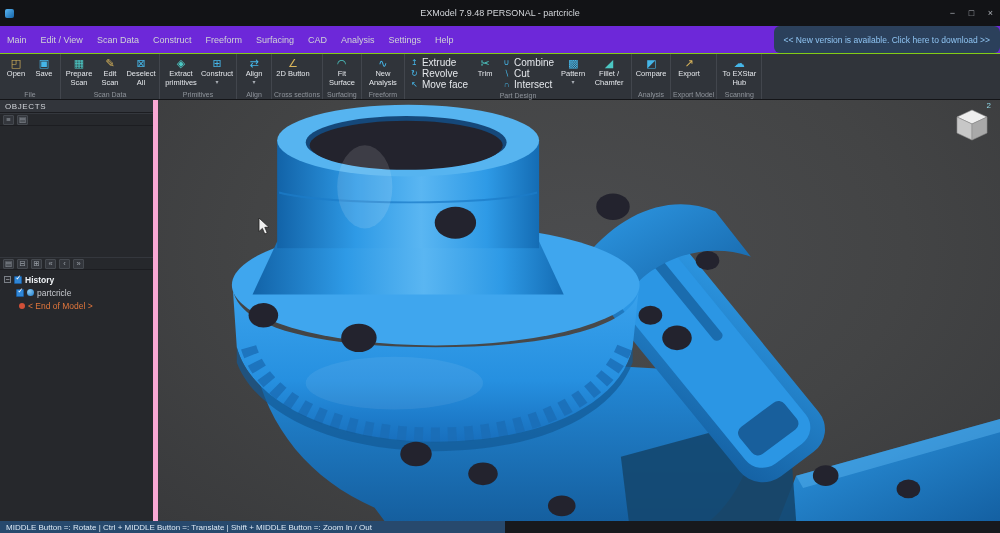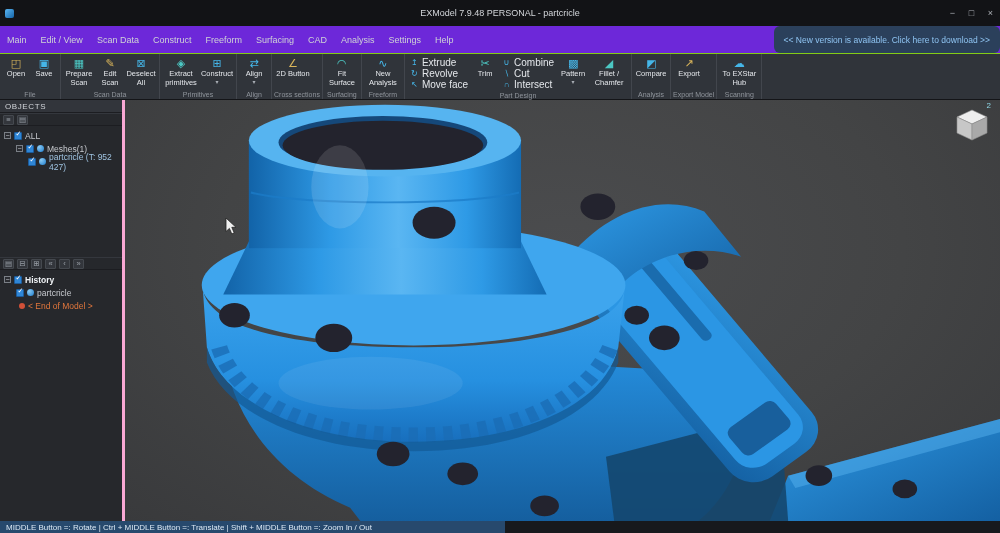--- a/index.html
+++ b/index.html
@@ -38,21 +38,21 @@
   .rgroup-label{font-size:7px;color:#8f949b;text-align:center;padding:2px 0 1px;white-space:nowrap;}
   .scol{display:flex;flex-direction:column;justify-content:flex-start;padding-top:2px;}
   .sbtn{display:flex;align-items:center;gap:3px;height:11px;padding:0 3px;cursor:pointer;border-radius:2px;}
   .sicon{font-size:8px;color:#45b6e8;width:9px;text-align:center;}
   .slabel{font-size:10px;color:#e4e7eb;white-space:nowrap;}
 
   
   .main{flex:1;display:flex;min-height:0;}
 
   
-  .sidebar{width:125px;background:#26282c;border-right:3px solid #f9a8d4;
+  .sidebar{width:158px;background:#26282c;border-right:5px solid #f9a8d4;
     display:flex;flex-direction:column;flex:0 0 auto;}
   .objects-panel{height:157px;}
   .panel-header{height:13px;background:#32353b;display:flex;align-items:center;padding:0 5px;
     font-size:8px;letter-spacing:.6px;color:#d2d5da;border-bottom:1px solid #1c1d21;}
   .panel-toolbar{height:13px;display:flex;align-items:center;gap:3px;padding:0 3px;
     border-bottom:1px solid #1c1d21;border-top:1px solid #34373d;}
   .tbicon{min-width:11px;height:10px;display:flex;align-items:center;justify-content:center;
     font-size:7.5px;color:#9aa0a8;background:#33363c;border:1px solid #45494f;border-radius:1px;cursor:pointer;}
   .tree{padding:3px 0;}
   .trow{display:flex;align-items:center;height:13px;gap:3px;padding-left:4px;font-size:8.5px;color:#c6c9ce;cursor:pointer;}
@@ -286,38 +286,20 @@
 
     <div class="sidebar">
       <div class="objects-panel">
         <div class="panel-header">
           <span>OBJECTS</span>
         </div>
         <div class="panel-toolbar">
           <span class="tbicon">≡</span>
           <span class="tbicon">▤</span>
         </div>
-        <div class="tree">
-          <div class="trow">
-            <span class="expander">−</span>
-            <span class="cb"></span>
-            <span class="tlabel">ALL</span>
-          </div>
-          <div class="trow ind1">
-            <span class="expander">−</span>
-            <span class="cb"></span>
-            <span class="sphere"></span>
-            <span class="tlabel">Meshes(1)</span>
-          </div>
-          <div class="trow ind2">
-            <span class="cb"></span>
-            <span class="sphere"></span>
-            <span class="tlabel blue">partcricle (T: 952 427)</span>
-          </div>
-        </div>
       </div>
 
       <div class="history-panel">
         <div class="panel-toolbar">
           <span class="tbicon">▤</span>
           <span class="tbicon">⊟</span>
           <span class="tbicon">⊞</span>
           <span class="tbicon">«</span>
           <span class="tbicon">‹</span>
           <span class="tbicon">»</span>

